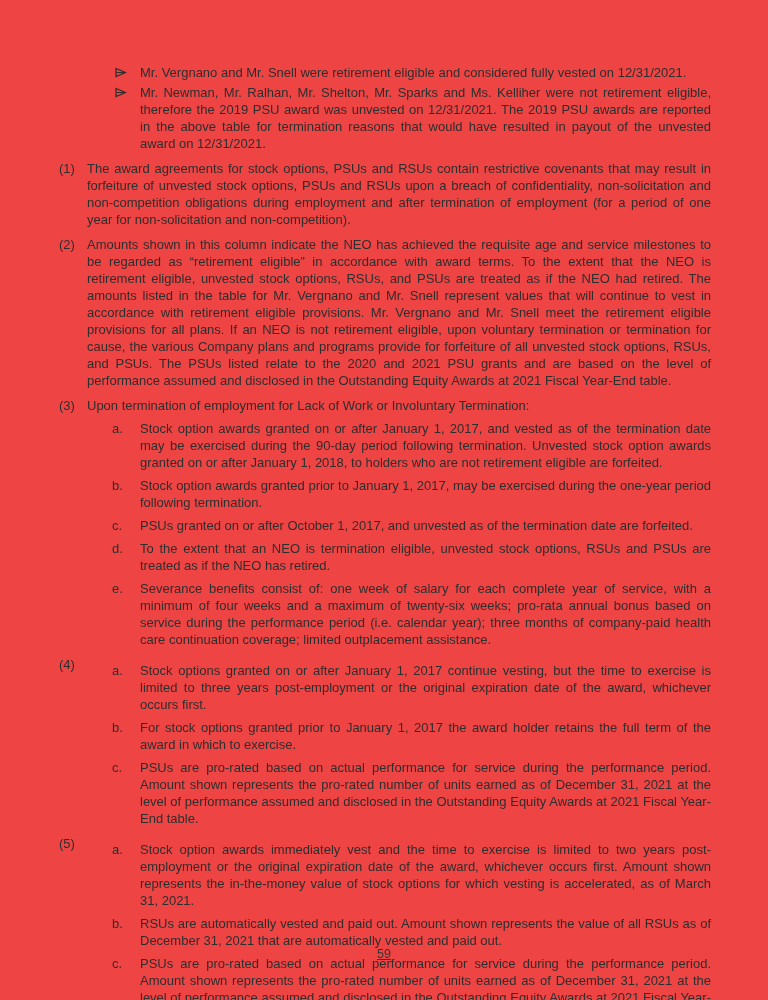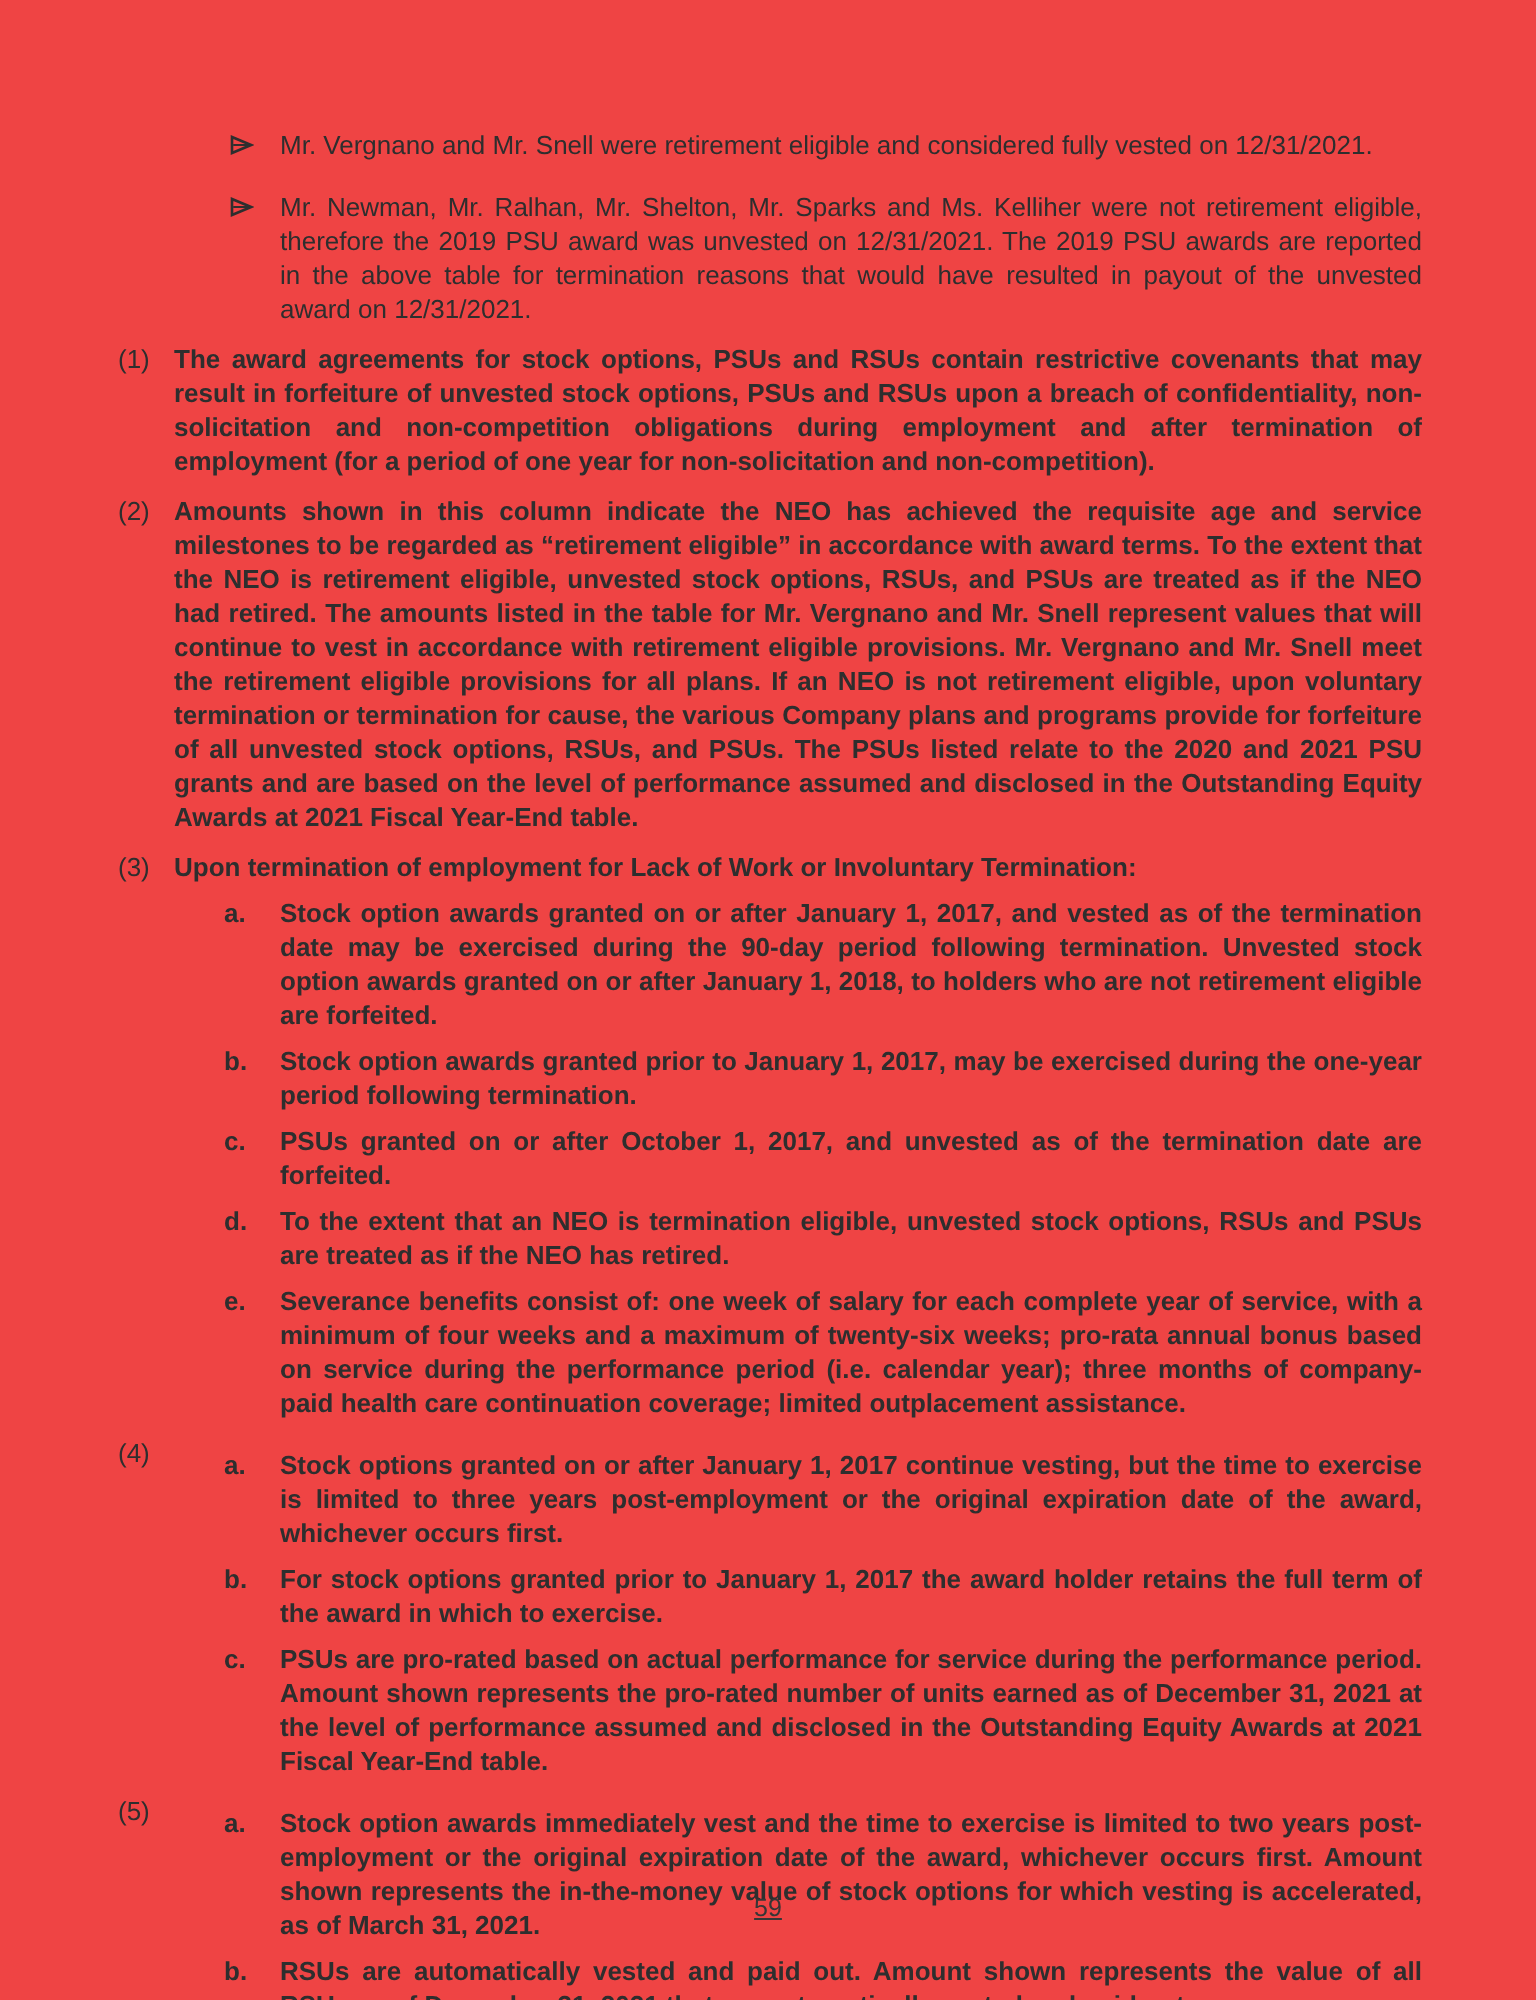--- a/index.html
+++ b/index.html
@@ -20,39 +20,39 @@
     top: 64px;
     left: 0;
     right: 0;
   }
   
   .bullet-item {
     display: flex;
     margin-left: 115px;
     width: 596px;
   }
-  .bullet-item + .bullet-item { margin-top: 14px; }
+  .bullet-item + .bullet-item { margin-top: 3px; }
   .bullet-marker {
     flex: none;
     width: 25px;
     padding-top: 3px;
   }
   .bullet-text {
     flex: 1;
     text-align: justify;
   }
   
   .note {
     display: flex;
     margin-left: 59px;
     margin-top: 8px;
     width: 652px;
   }
   .note-marker { flex: none; width: 28px; }
-  .note-body { flex: 1; min-width: 0; font-weight: bold; }
+  .note-body { flex: 1; min-width: 0; }
   .note-text { text-align: justify; }
   
   .subitem {
     display: flex;
     margin-left: 25px;
     margin-top: 6px;
   }
   .sub-marker { flex: none; width: 28px; }
   .sub-text { flex: 1; text-align: justify; }
   

